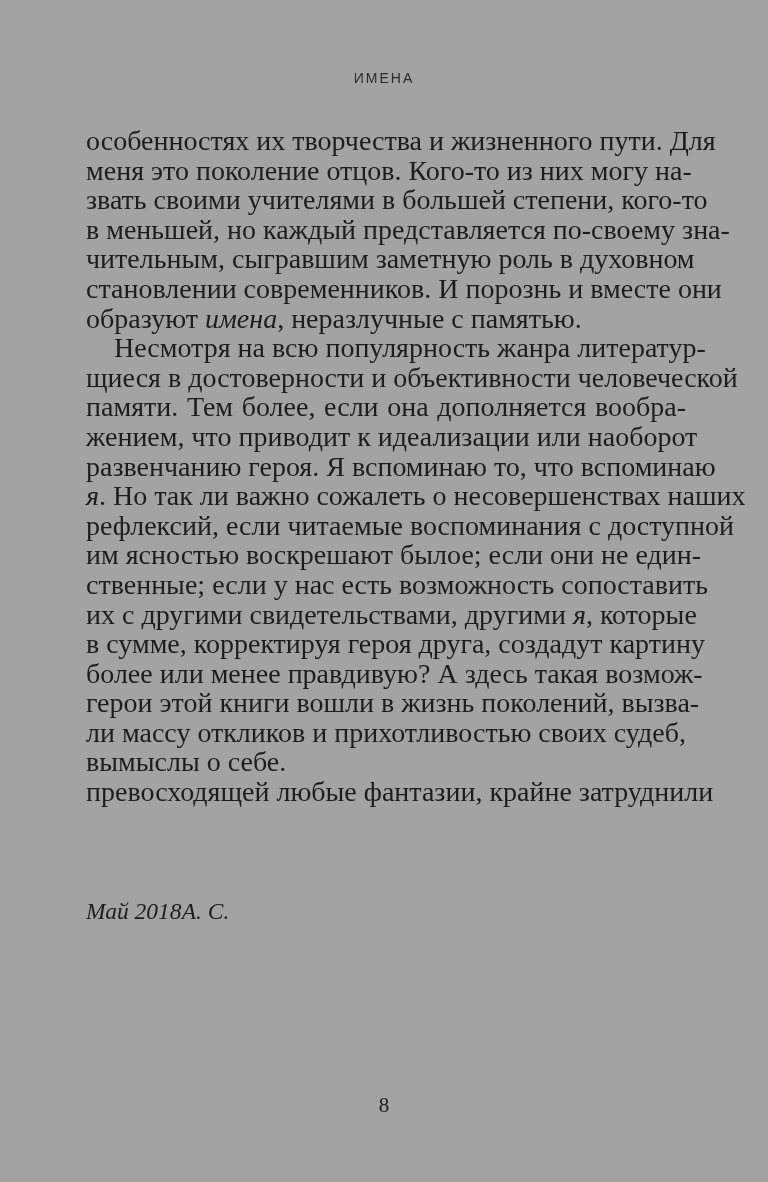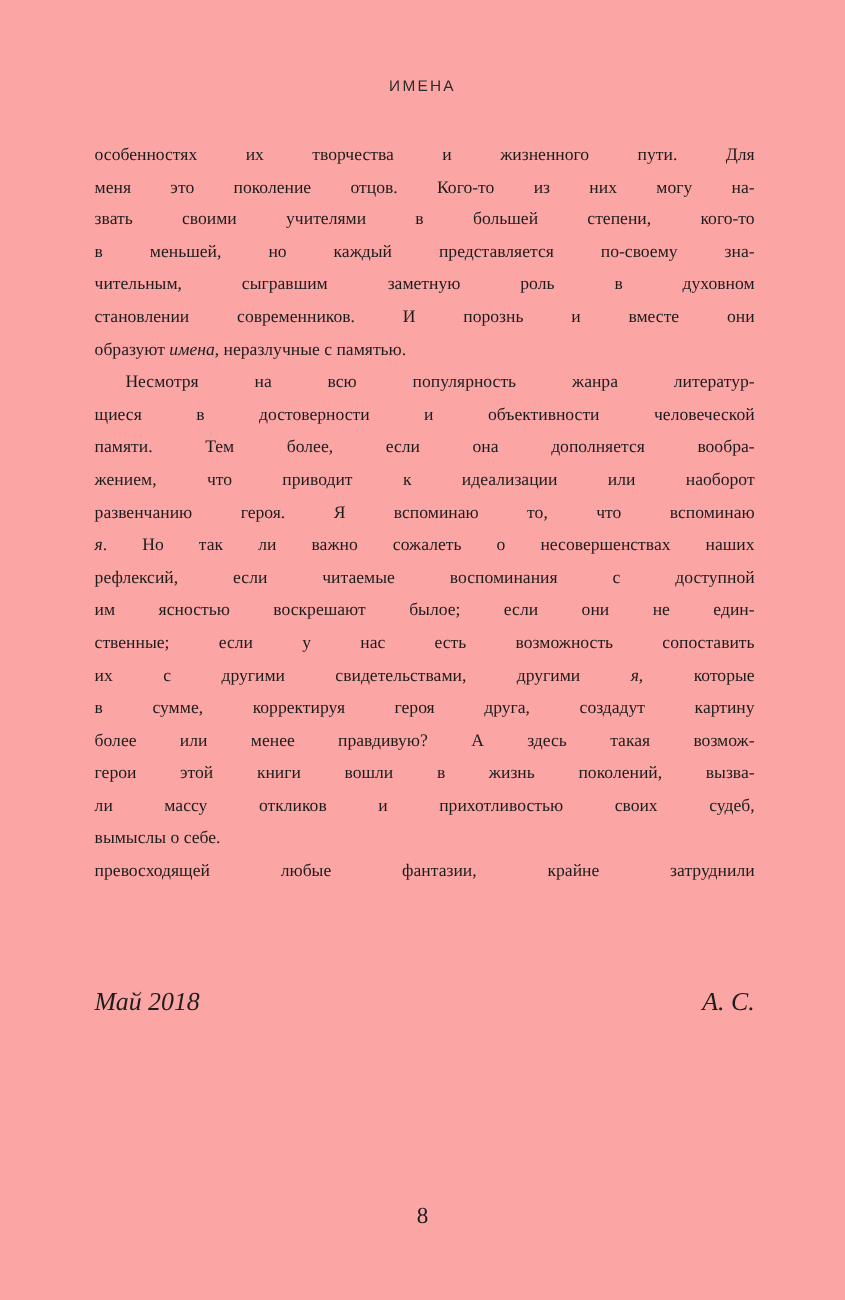--- a/index.html
+++ b/index.html
@@ -4,42 +4,42 @@
 <style>
   html, body {
     margin: 0;
     padding: 0;
     background: #ffffff;
   }
   .page {
     position: relative;
     width: 768px;
     height: 1182px;
-    background: #fca5a5;
+    background: #a3a3a3;
     color: #1d1d1d;
     overflow: hidden;
   }
   .running-head {
     position: absolute;
     top: 70px;
     left: 0;
     right: 0;
     text-align: center;
     font-family: "Liberation Sans", sans-serif;
     font-size: 14px;
     letter-spacing: 2px;
     color: #2b2b2b;
   }
   .text-block {
     position: absolute;
     left: 86px;
     top: 126px;
     width: 600px;
     font-family: "Liberation Serif", serif;
-    font-size: 16px;
+    font-size: 28px;
     line-height: 29.6px;
     color: #1d1d1d;
   }
   .line {
     height: 29.6px;
     text-align: justify;
     text-align-last: justify;
     white-space: nowrap;
   }
   .line.para-end {
@@ -50,21 +50,21 @@
   }
   .line i {
     font-style: italic;
   }
   .signature-row {
     position: absolute;
     left: 86px;
     top: 898px;
     width: 600px;
     display: flex;
-    justify-content: space-between;
+    justify-content: flex-start;
     font-family: "Liberation Serif", serif;
     font-style: italic;
     font-size: 23.5px;
     color: #1d1d1d;
   }
   .page-number {
     position: absolute;
     left: 0;
     right: 0;
     top: 1093px;

